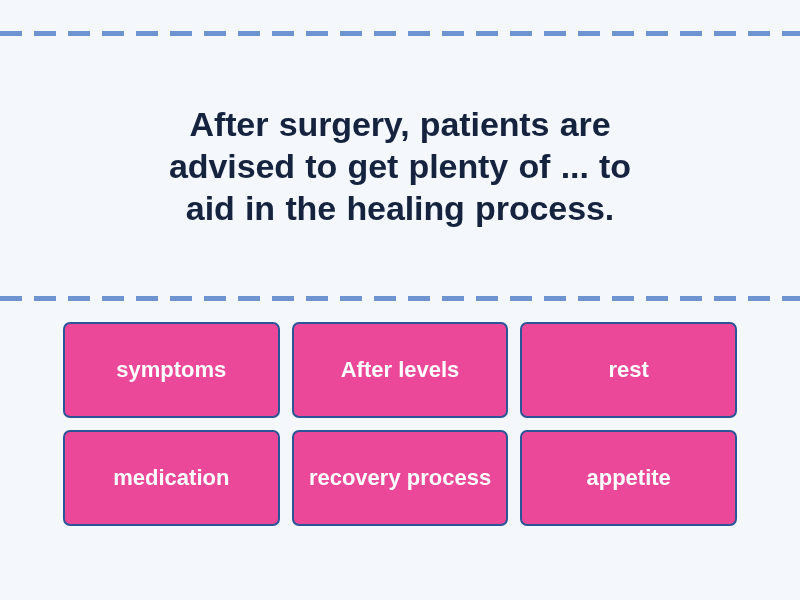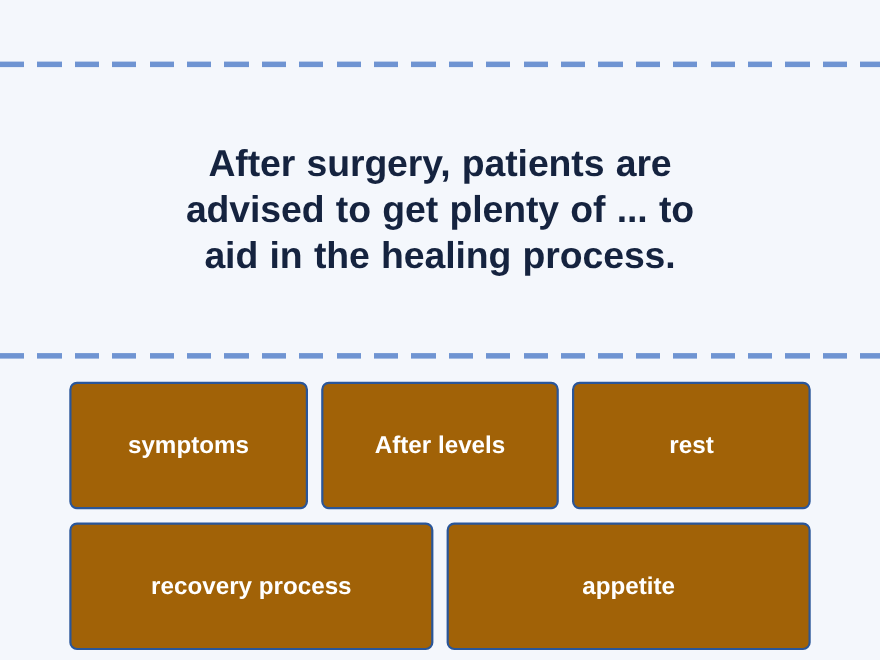--- a/index.html
+++ b/index.html
@@ -14,21 +14,20 @@
     font-family: "Liberation Sans", sans-serif;
     overflow: hidden;
     position: relative;
   }
 
   .stage {
     position: absolute;
     inset: 0;
     display: flex;
     flex-direction: column;
-    margin-top: 25px;
   }
 
   
   .dash-rule {
     position: absolute;
     left: 0;
     right: 0;
     height: 5px;
     background-image: repeating-linear-gradient(
       to right,
@@ -72,23 +71,23 @@
     display: flex;
     flex-direction: column;
     gap: 12px;
   }
   .answer-row {
     display: flex;
     gap: 12px;
   }
   .tile {
     flex: 1 1 0;
-    height: 116px;
+    height: 96px;
     box-sizing: border-box;
-    background: #a16207;
+    background: #ec4899;
     border: 2px solid #2a5699;
     border-radius: 7px;
     color: #ffffff;
     font-size: 22px;
     font-weight: 700;
     line-height: 28px;
     text-align: center;
     display: flex;
     align-items: center;
     justify-content: center;
@@ -124,20 +123,23 @@
       <div class="tile">
         <span class="tile-label">After levels</span>
       </div>
       <div class="tile">
         <span class="tile-label">rest</span>
       </div>
     </div>
 
     <div class="answer-row">
       <div class="tile">
+        <span class="tile-label">medication</span>
+      </div>
+      <div class="tile">
         <span class="tile-label">recovery process</span>
       </div>
       <div class="tile">
         <span class="tile-label">appetite</span>
       </div>
     </div>
 
   </div>
 
 </div>

